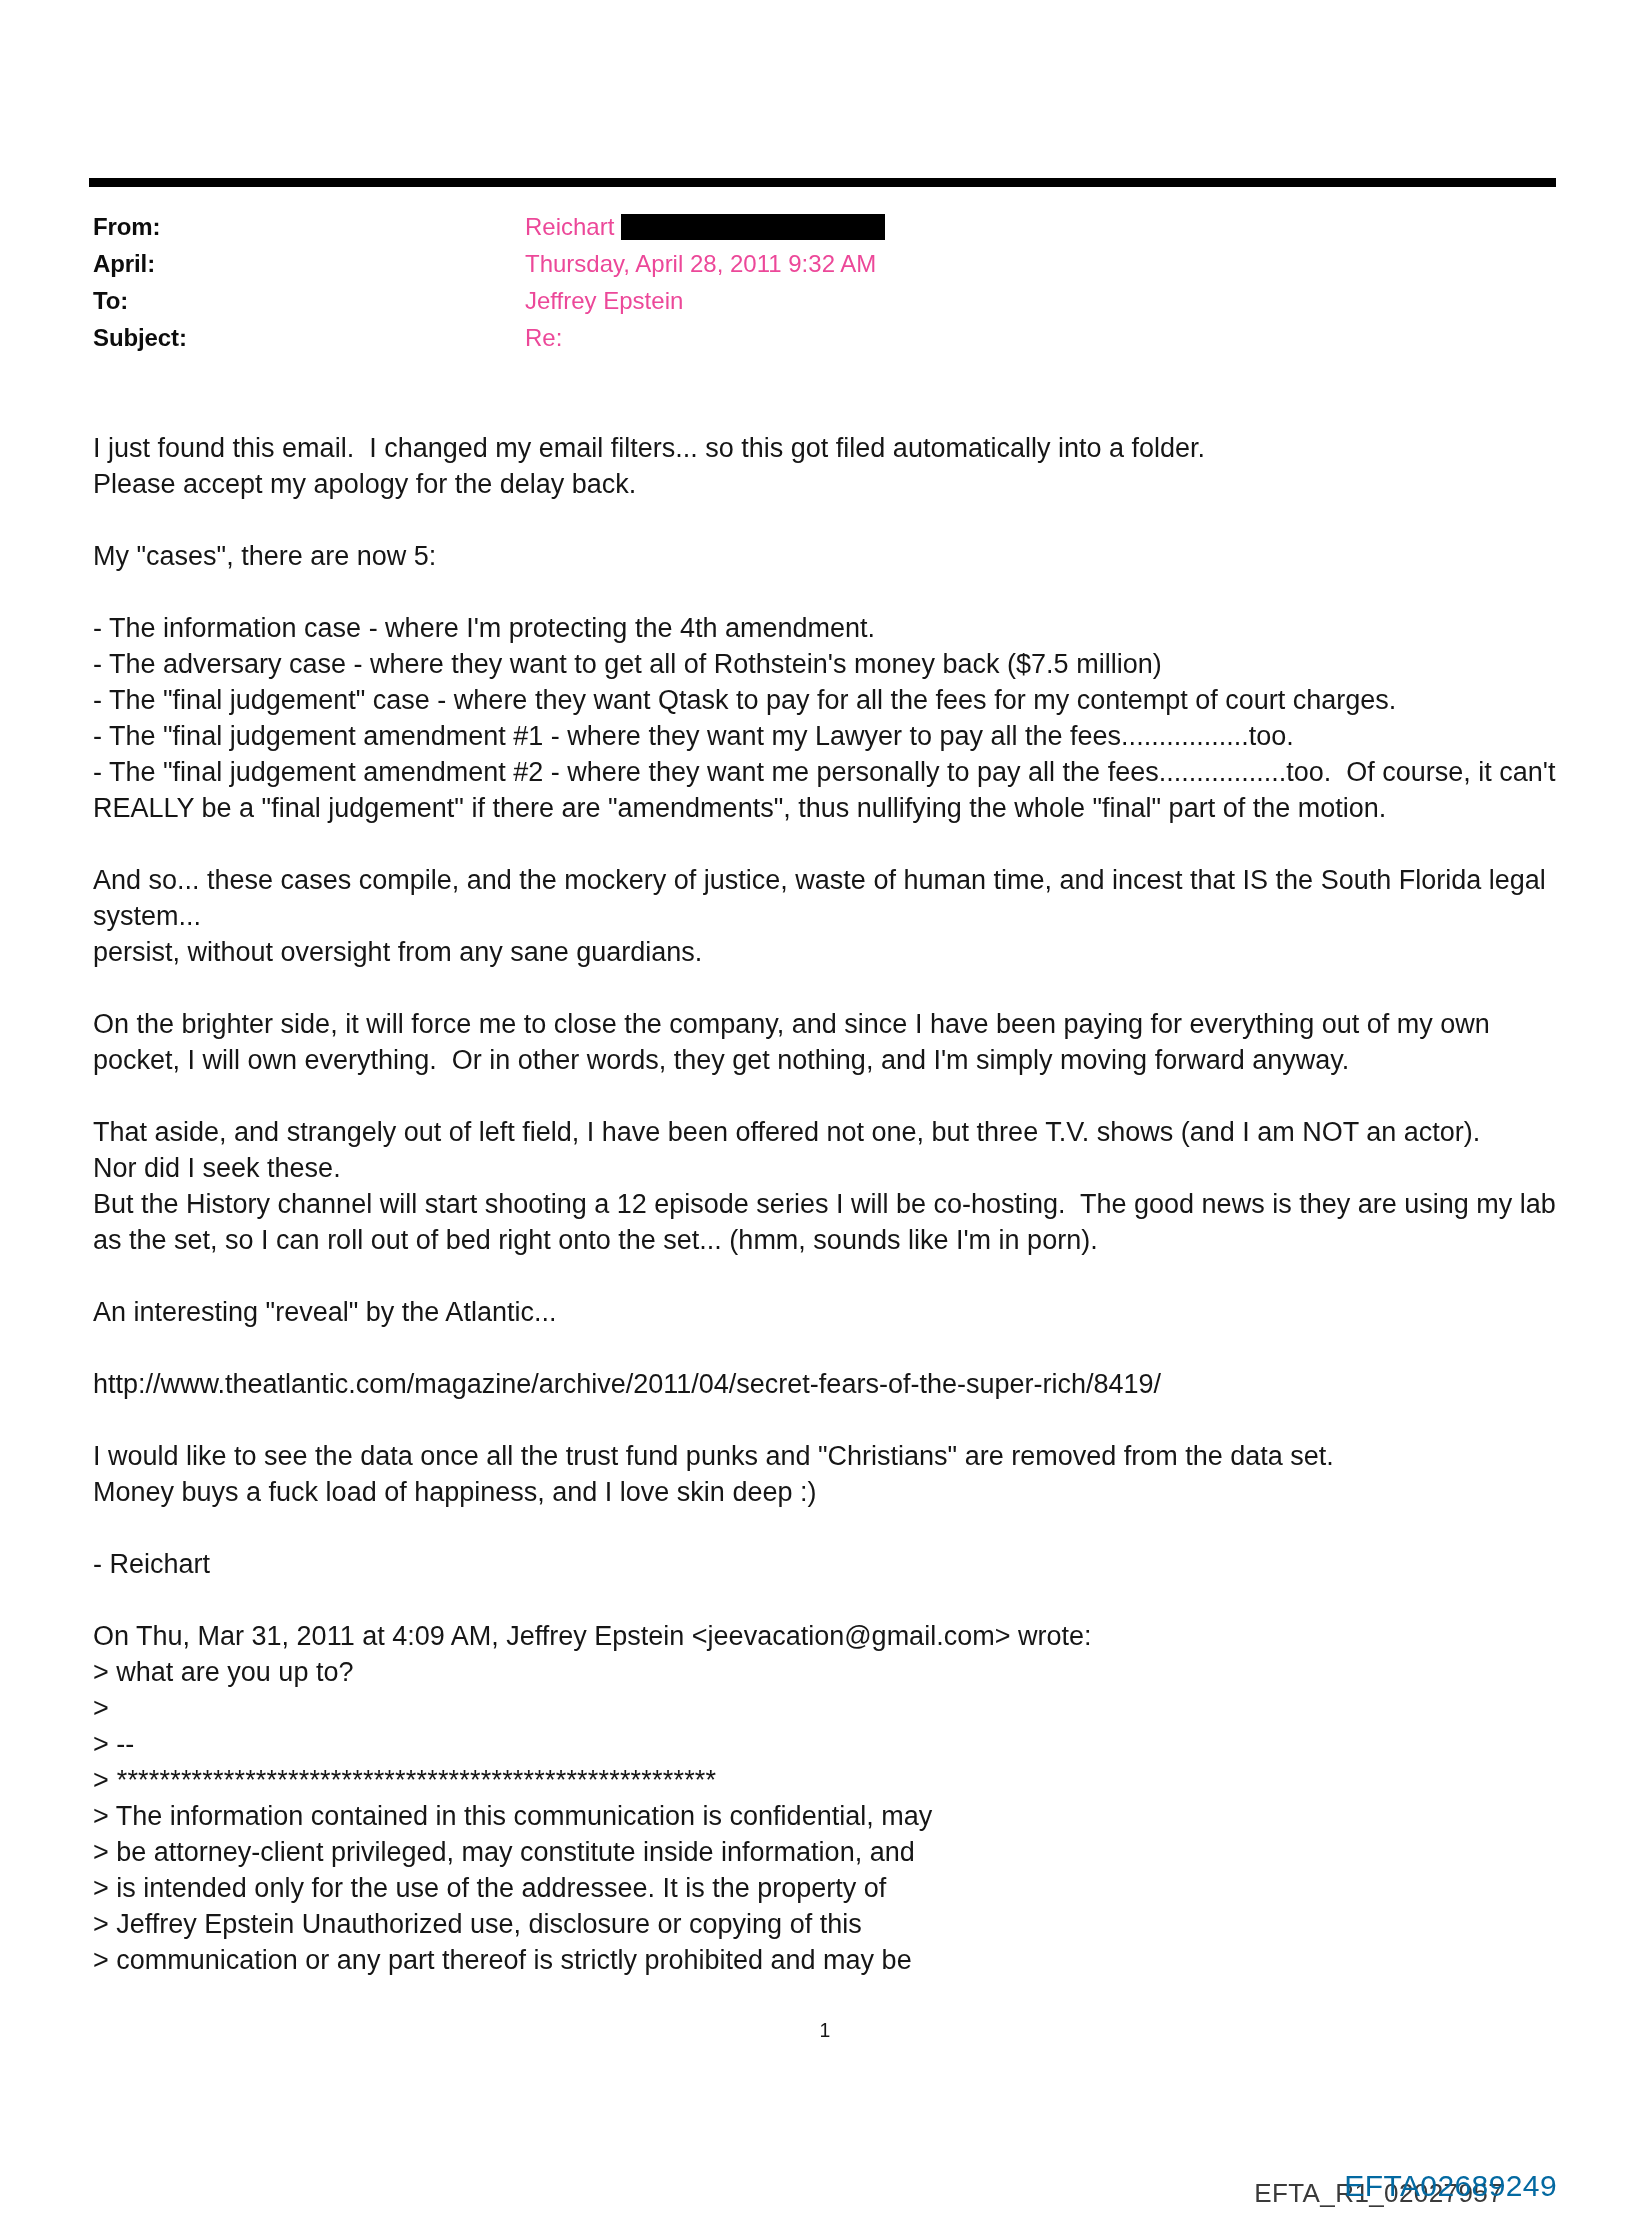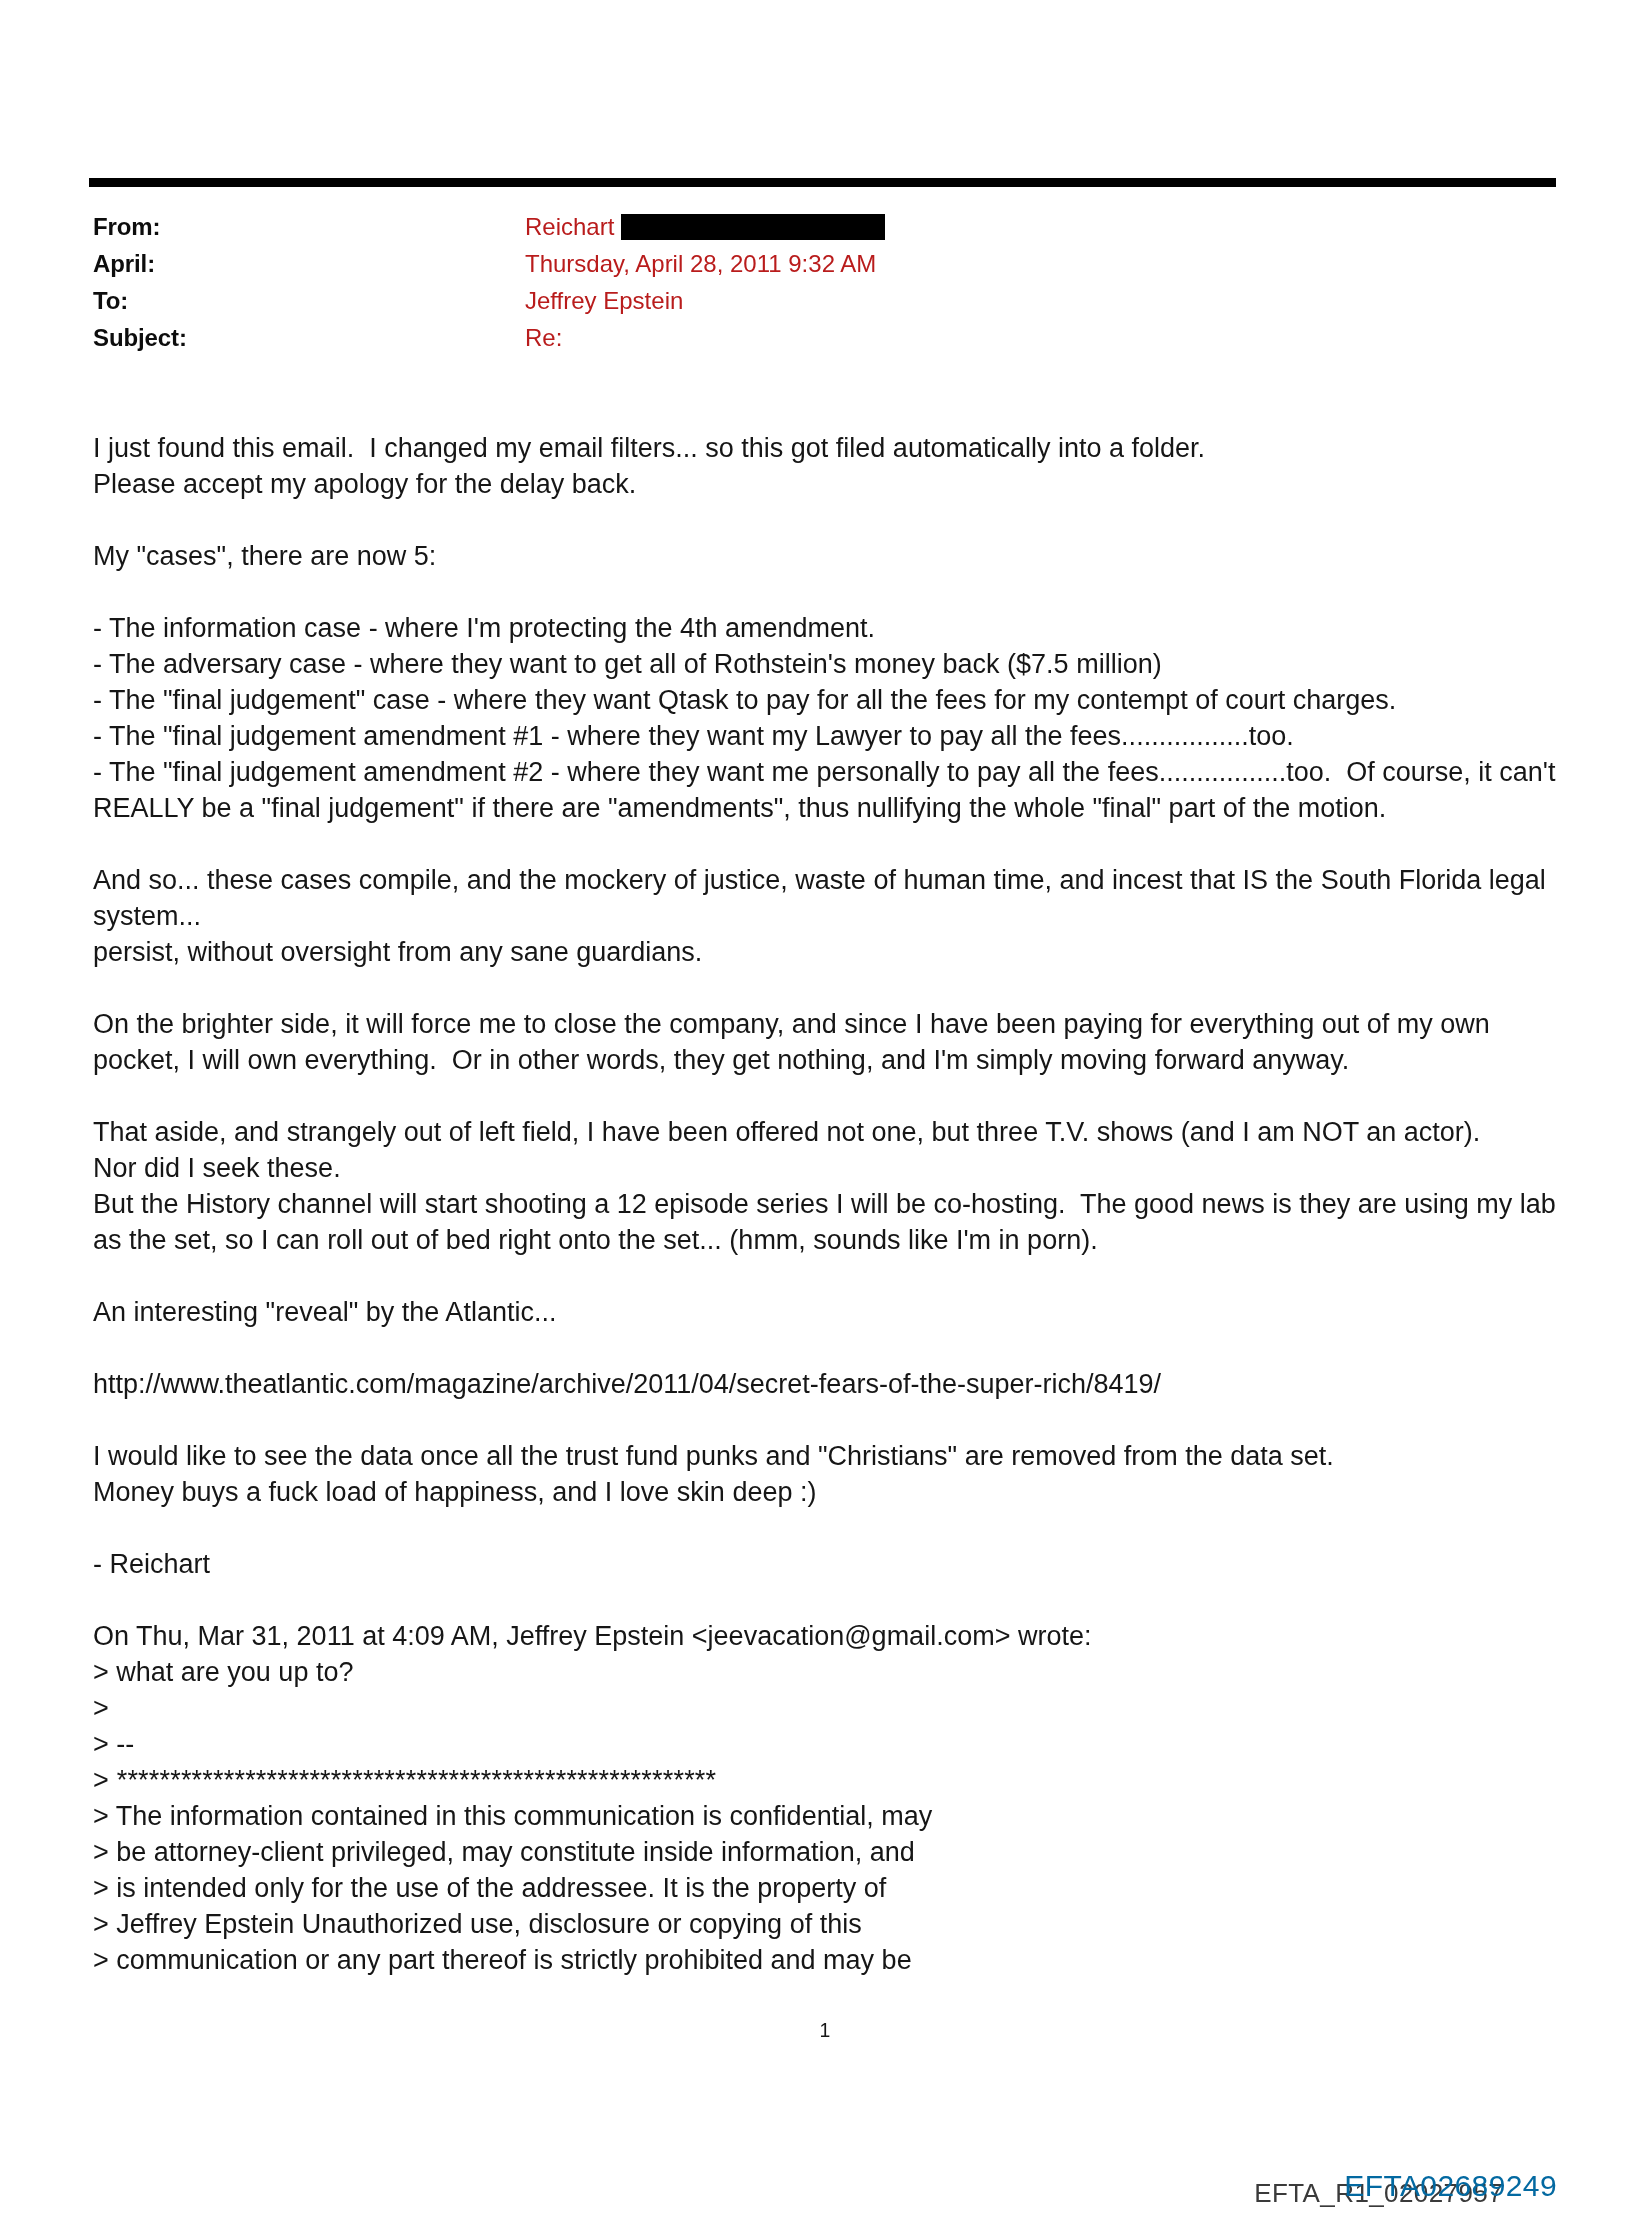--- a/index.html
+++ b/index.html
@@ -57,21 +57,21 @@
   }
   .hdr-label {
     width: 432px;
     font-weight: bold;
     font-size: 24px;
     letter-spacing: -0.1px;
     color: #0d0d0d;
   }
   .hdr-value {
     font-size: 24px;
-    color: #b91c1c;
+    color: #ec4899;
     white-space: pre;
     position: relative;
   }
   .redaction {
     display: inline-block;
     width: 264px;
     height: 26px;
     background: #000000;
     vertical-align: -4.9px;
     margin-left: 6.8px;

